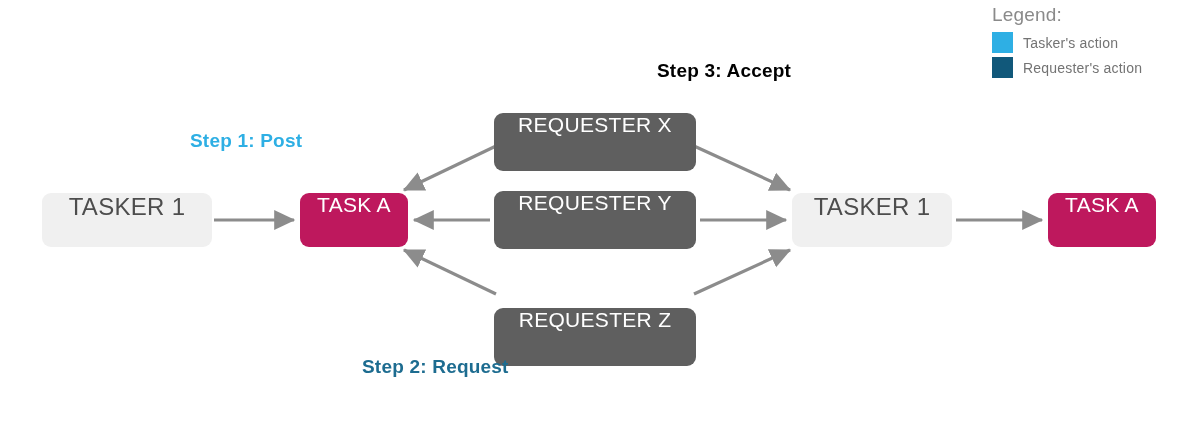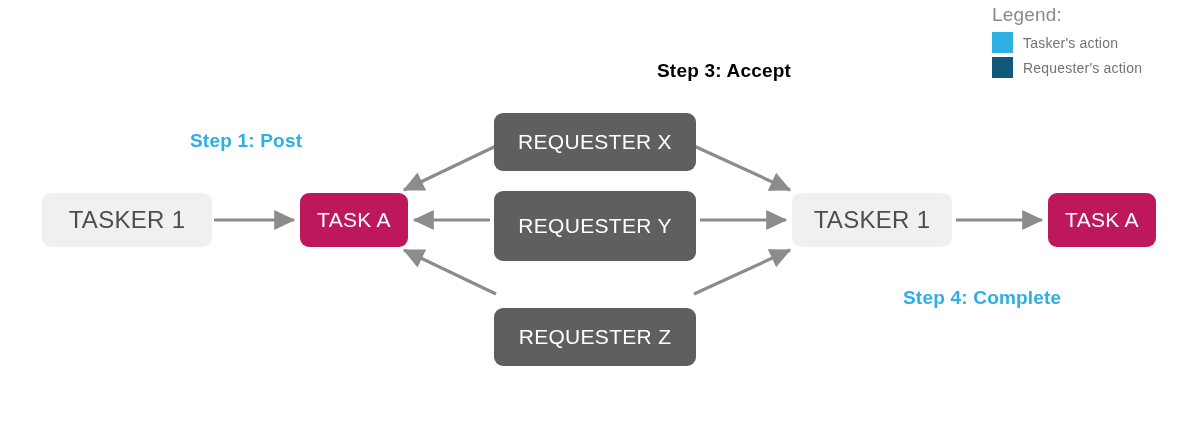--- a/index.html
+++ b/index.html
@@ -22,21 +22,20 @@
     left: 0;
     top: 0;
     width: 1200px;
     height: 440px;
     pointer-events: none;
   }
 
   .node {
     position: absolute;
     display: flex;
-    align-items: center;
     justify-content: center;
     border-radius: 9px;
     box-sizing: border-box;
     letter-spacing: 0.3px;
     white-space: nowrap;
   }
   .node-tasker {
     background: #f0f0f0;
     color: #4d4d4d;
     font-size: 24px;
@@ -122,42 +121,42 @@
   </div>
 
   <div class="node node-task" style="left:300px; top:193px; width:108px; height:54px;">
     <span>TASK A</span>
   </div>
 
   <div class="node node-requester" style="left:494px; top:113px; width:202px; height:58px;">
     <span>REQUESTER X</span>
   </div>
 
-  <div class="node node-requester" style="left:494px; top:191px; width:202px; height:70px;">
+  <div class="node node-requester" style="left:494px; top:191px; width:202px; height:58px;">
     <span>REQUESTER Y</span>
   </div>
 
   <div class="node node-requester" style="left:494px; top:269px; width:202px; height:58px;margin-top:39px;">
     <span>REQUESTER Z</span>
   </div>
 
   <div class="node node-tasker" style="left:792px; top:193px; width:160px; height:54px;">
     <span>TASKER 1</span>
   </div>
 
   <div class="node node-task" style="left:1048px; top:193px; width:108px; height:54px;">
     <span>TASK A</span>
   </div>
 
   <div class="step-label" style="left:190px; top:130px; color:#2eafe4;">Step 1: Post</div>
 
+  <div class="step-label" style="left:362px; top:356px; color:#1d6c90;">Step 2: Request</div>
 
   <div class="step-label" style="left:657px; top:60px; color:#000000;">Step 3: Accept</div>
 
-  <div class="step-label" style="left:903px; top:287px; color:#2eafe4;">Step 4: Complete</div>
 
   <div id="legend">
     <div class="legend-title">Legend:</div>
 
     <div class="legend-row">
       <span class="swatch" style="background:#2eafe4;"></span>
       <span class="legend-text">Tasker's action</span>
     </div>
 
     <div class="legend-row">

